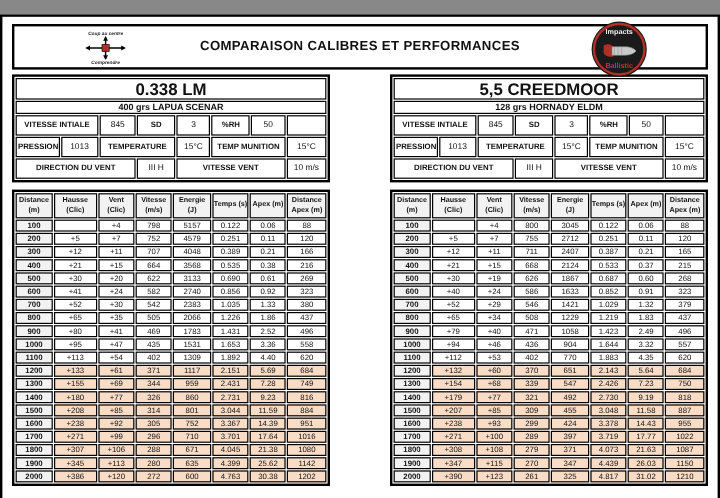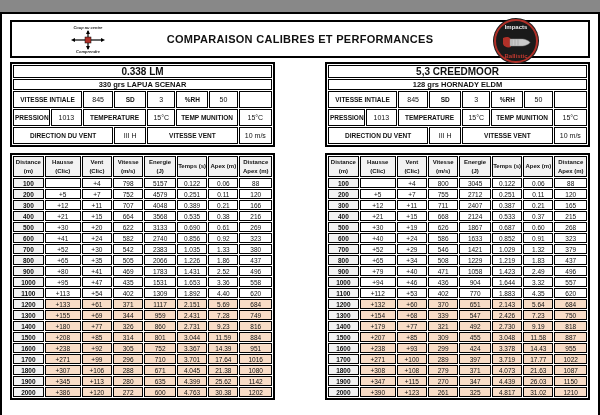--- a/index.html
+++ b/index.html
@@ -49,21 +49,21 @@
   .columns { display: flex; justify-content: space-between; }
   .col { width: 265px; }
   
   table { border-collapse: separate; border-spacing: 1px; background: #fff; }
   .param-table { width: 100%; border: 2px solid #000; table-layout: fixed; margin-bottom: 6px; }
   .param-table td {
     border: 1px solid #000; text-align: center; vertical-align: middle;
     font-size: 6.5px; font-weight: bold; color: #111;
     height: 17px; padding: 0 1px; overflow: hidden;
   }
-  .param-table td.caliber { font-size: 10px; height: 12px; }
+  .param-table td.caliber { font-size: 14px; height: 12px; }
   .param-table td.bullet  { font-size: 7.5px; height: 11px; }
   .param-table td.val { font-weight: normal; font-size: 7px; }
   
   .data-table { width: 100%; border: 2px solid #000; table-layout: fixed; }
   .data-table th {
     border: 1px solid #000; background: #f2f2f2;
     font-size: 6px; font-weight: bold; color: #111;
     white-space: pre-line; line-height: 1.35;
     height: 21px; padding: 0; vertical-align: middle;
   }
@@ -123,21 +123,21 @@
           <col style="width:11.3%">
             <col style="width:12.6%">
             <col style="width:11.3%">
             <col style="width:13.2%">
         </colgroup>
         <tbody>
             <tr>
               <td colspan="8" class="caliber">0.338 LM</td>
             </tr>
         <tr>
-              <td colspan="8" class="bullet">330 grs LAPUA SCENAR</td>
+              <td colspan="8" class="bullet">400 grs LAPUA SCENAR</td>
             </tr>
         <tr>
           <td colspan="2">VITESSE INTIALE</td>
           <td class="val">845</td>
           <td>SD</td>
           <td class="val">3</td>
           <td>%RH</td>
           <td class="val">50</td>
           <td></td>
         </tr>
@@ -396,21 +396,21 @@
             <col style="width:12.5%">
             <col style="width:12%">
             <col style="width:12.6%">
           <col style="width:11.3%">
             <col style="width:12.6%">
             <col style="width:11.3%">
             <col style="width:13.2%">
         </colgroup>
         <tbody>
             <tr>
-              <td colspan="8" class="caliber">5,3 CREEDMOOR</td>
+              <td colspan="8" class="caliber">5,5 CREEDMOOR</td>
             </tr>
         <tr>
               <td colspan="8" class="bullet">128 grs HORNADY ELDM</td>
             </tr>
         <tr>
           <td colspan="2">VITESSE INTIALE</td>
           <td class="val">845</td>
           <td>SD</td>
           <td class="val">3</td>
           <td>%RH</td>

